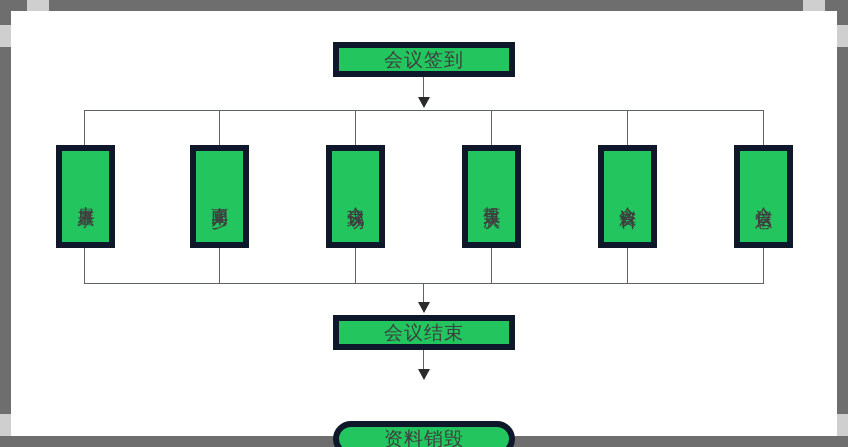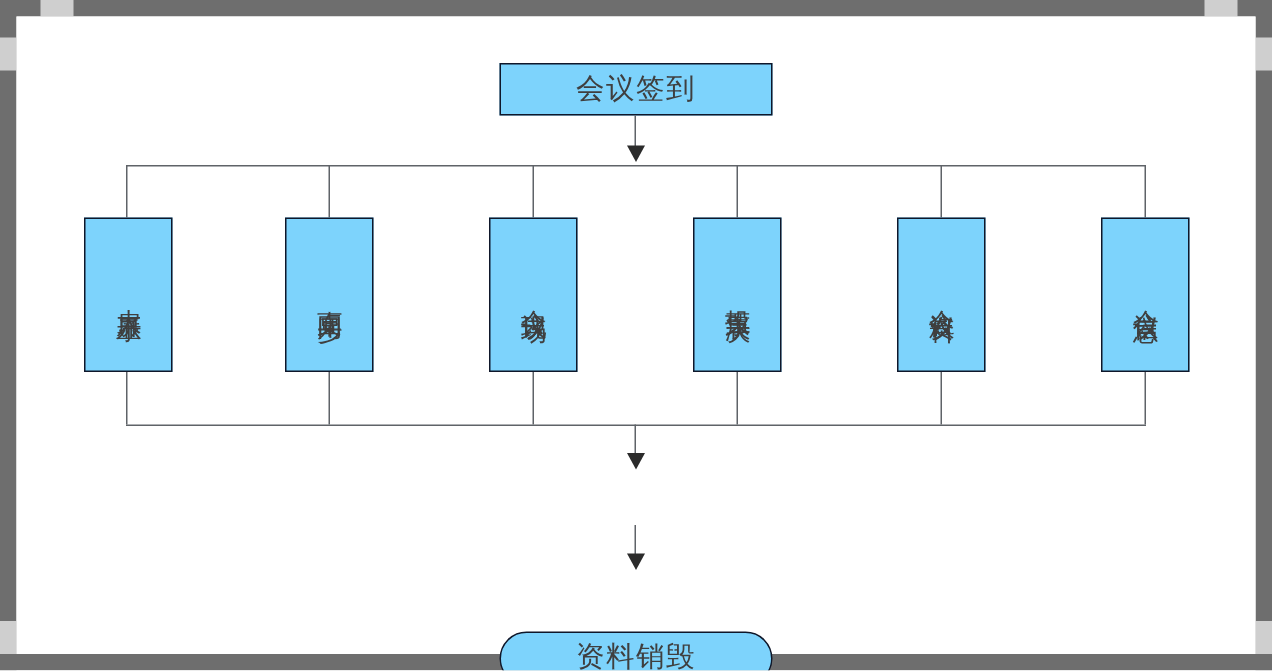--- a/index.html
+++ b/index.html
@@ -41,22 +41,22 @@
     top: 11px;
     width: 826px;
     height: 425px;
     background: #ffffff;
   }
 
   
   .node {
     position: absolute;
     box-sizing: border-box;
-    border: 1px solid #0f172a;
-    background: #7dd3fc;
+    border: 6px solid #0f172a;
+    background: #22c55e;
     color: #3f3f3f;
     display: flex;
     align-items: center;
     justify-content: center;
     text-align: center;
     line-height: 1.15;
   }
 
   .node.wide {
     font-size: 19px;
@@ -145,19 +145,20 @@
   <div class="line v" style="left:355px; top:248px; height:35px;"></div>
   <div class="line v" style="left:491px; top:248px; height:35px;"></div>
   <div class="line v" style="left:627px; top:248px; height:35px;"></div>
   <div class="line v" style="left:763px; top:248px; height:35px;"></div>
 
   <div class="line h" style="left:84px; top:283px; width:680px;"></div>
 
   <div class="line v" style="left:423px; top:283px; height:21px;"></div>
   <div class="arrow" style="left:418px; top:302px;"></div>
 
+  <div class="node wide" style="left:333px; top:315px; width:182px; height:35px;">会议结束</div>
 
   <div class="line v" style="left:423px; top:350px; height:20px;"></div>
   <div class="arrow" style="left:418px; top:369px;"></div>
 
   <div class="node rounded" style="left:333px; top:381px; width:182px; height:36px;">资料销毁</div>
 
 </div>
 
 </body></html>

